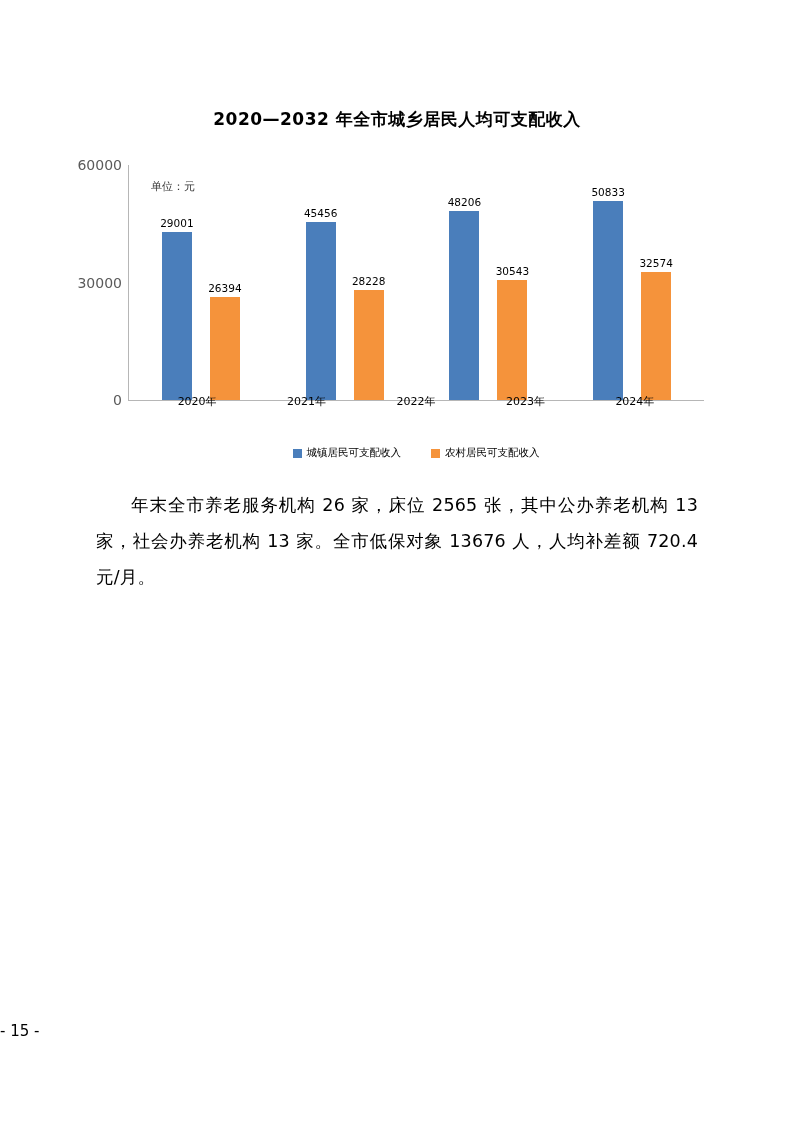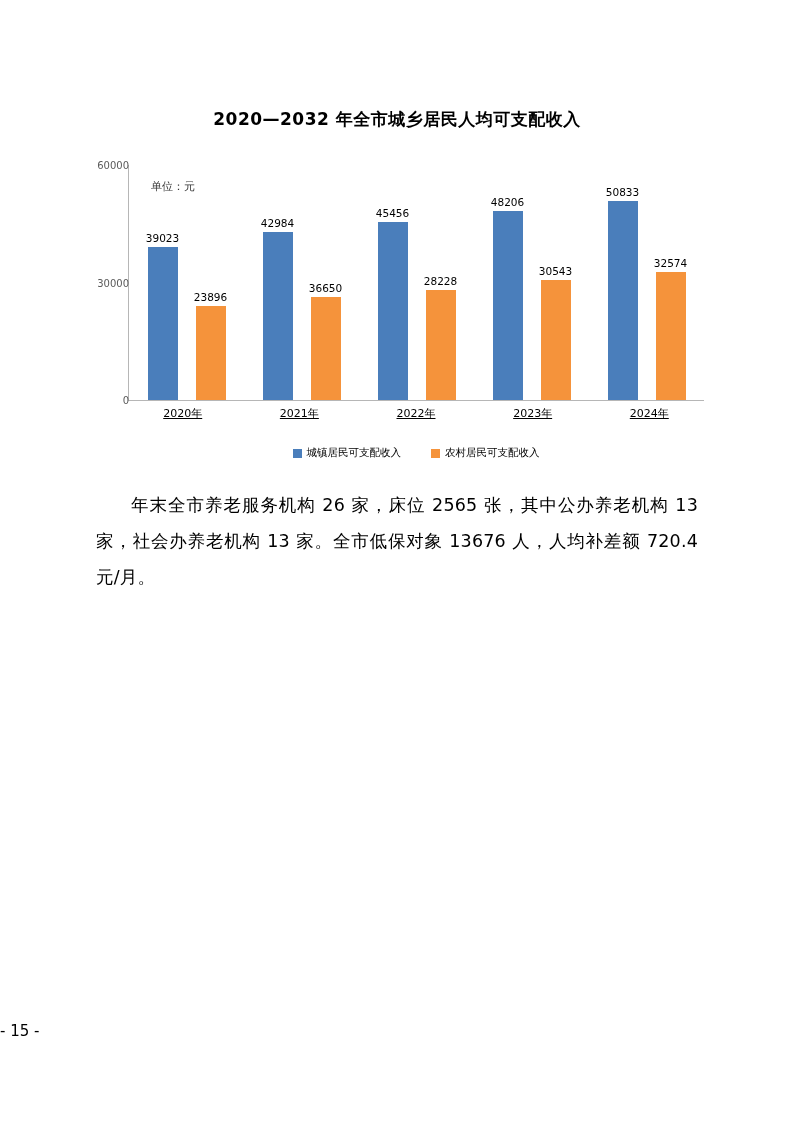--- a/index.html
+++ b/index.html
@@ -50,23 +50,24 @@
     top: 15px;
     width: 576px;
     height: 236px;
     border-left: 1px solid #b6b6b6;
     border-bottom: 1px solid #b6b6b6;
     box-sizing: border-box;
   }
   .ytick {
     position: absolute;
     right: 100%;
+    margin-right: 7px;
     transform: translateY(-50%);
     font-family: "DejaVu Sans", sans-serif;
-    font-size: 10px;
+    font-size: 14px;
     color: #5a5a5a;
     white-space: nowrap;
   }
   .unit-label {
     position: absolute;
     left: 22px;
     top: 14px;
     font-family: "DejaVu Sans", sans-serif;
     font-size: 11px;
     color: #333;
@@ -102,25 +103,24 @@
     transform: translateX(-50%);
     margin-bottom: 3px;
     font-family: "DejaVu Sans", sans-serif;
     font-size: 10.5px;
     color: #000;
     white-space: nowrap;
   }
   .xlabels {
     position: absolute;
     left: 68px;
-    top: 256px;
+    top: 244px;
     width: 576px;
     display: flex;
-    justify-content: space-between;
-    text-decoration: underline;
+    justify-content: center;
   }
   .xlabels .xl {
     width: 19%;
     text-align: center;
     font-family: "DejaVu Sans", sans-serif;
     font-size: 11px;
     color: #000;
   }
   .legend {
     position: absolute;
@@ -187,33 +187,25 @@
 
     <div class="plot">
       <div class="unit-label">单位：元</div>
 
       <div class="ytick" style="top:100%;">0</div>
       <div class="ytick" style="top:50%;">30000</div>
       <div class="ytick" style="top:0%;">60000</div>
 
       <div class="groups">
         <div class="group">
-          <div class="bar urban" style="height:65.0%;">
-            <span class="val">39023</span>
-          </div>
-          <div class="bar rural" style="height:39.8%;">
-            <span class="val">23896</span>
-          </div>
-        </div>
-        <div class="group">
           <div class="bar urban" style="height:71.6%;">
-            <span class="val">42984</span>
+            <span class="val">29001</span>
           </div>
           <div class="bar rural" style="height:44.0%;">
-            <span class="val">36650</span>
+            <span class="val">26394</span>
           </div>
         </div>
         <div class="group">
           <div class="bar urban" style="height:75.8%;margin-top:12px;">
             <span class="val">45456</span>
           </div>
           <div class="bar rural" style="height:47.0%;">
             <span class="val">28228</span>
           </div>
         </div>

